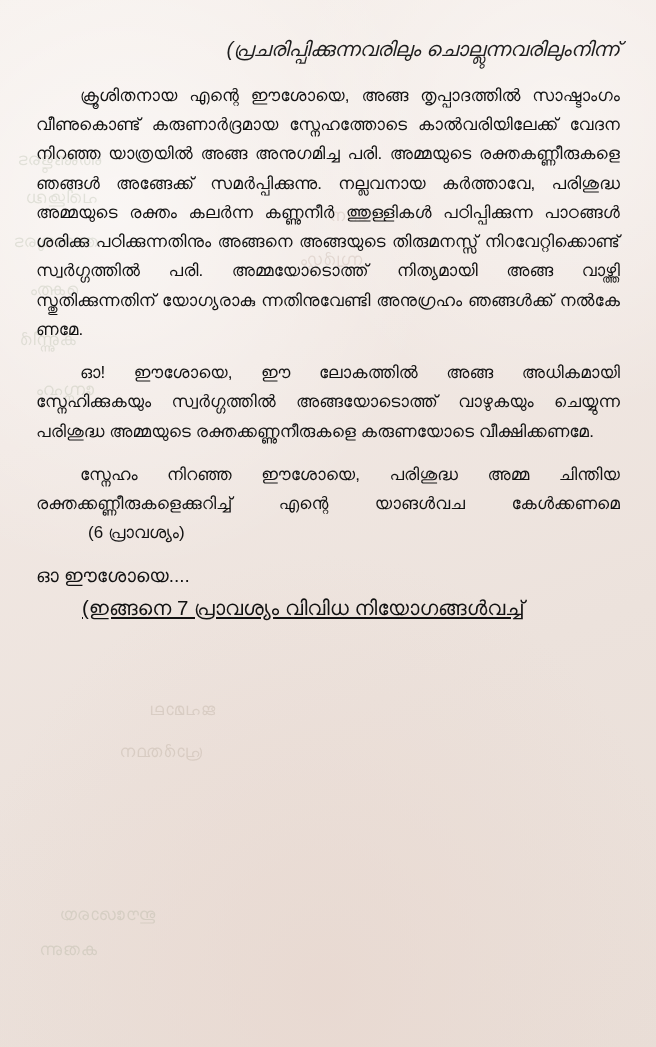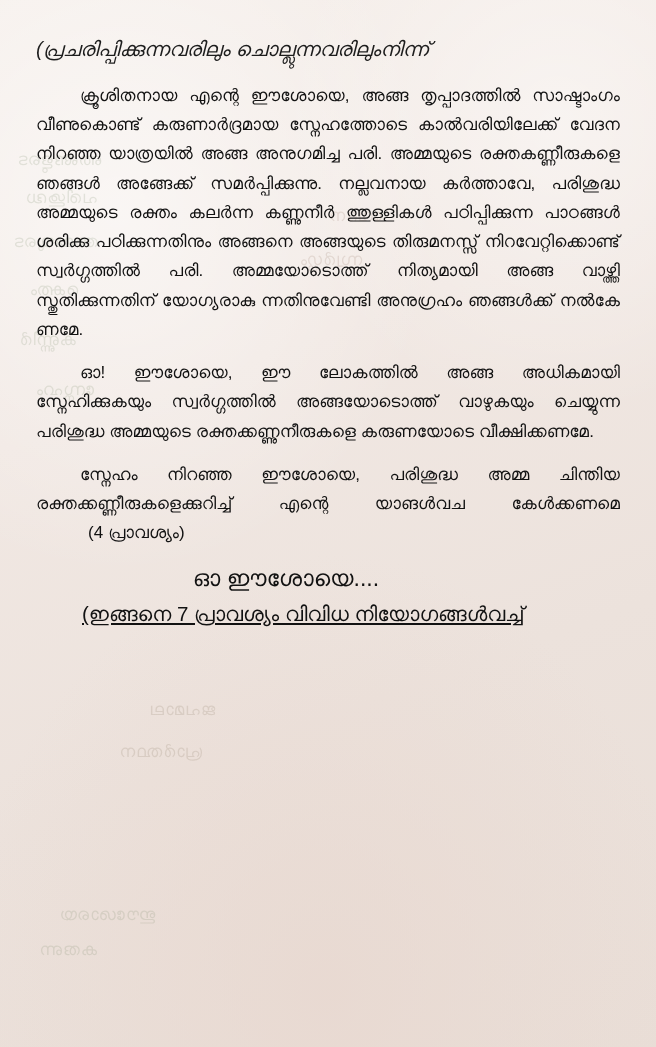--- a/index.html
+++ b/index.html
@@ -84,21 +84,21 @@
     position: absolute;
     left: 42px;
     top: 4px;
     width: 520px;
     height: 36px;
     background: radial-gradient(ellipse at 50% 50%, rgba(246,214,214,0.75), rgba(246,214,214,0) 72%);
     z-index: -1;
   }
 
   .subtitle {
-    text-align: left;
+    text-align: right;
     color: #1d1d1d;
     font-family: "Liberation Sans", sans-serif;
     font-style: italic;
     font-size: 20px;
     line-height: 1.55;
     margin-top: 12px;
   }
 
   p.body {
     color: #121212;
@@ -134,24 +134,24 @@
     margin: 12px 0 0 0;
     text-align: left;
   }
   .closing .ind {
     display: block;
     text-indent: 46px;
     text-decoration: underline;
   }
   .tail {
     display: block;
-    text-align: center;
+    text-align: left;
     padding-right: 84px;
     margin-top: 8px;
-    font-size: 23px;
+    font-size: 19px;
   }
 </style>
 </head>
 <body>
 
 <div class="page">
 
   <div class="bleed">
     <span class="g1">ഞങ്ങളുടെ</span>
     <span class="g2">പരിശുദ്ധ</span>
@@ -171,21 +171,21 @@
 
 
     <div class="subtitle">
       <span>(പ്രചരിപ്പിക്കുന്നവരിലും ചൊല്ലുന്നവരിലുംനിന്ന്</span><br>
     </div>
 
     <p class="body indent first">ക്രൂശിതനായ എന്റെ ഈശോയെ, അങ്ങ തൃപ്പാദത്തിൽ സാഷ്ടാംഗം വീണുകൊണ്ട് കരുണാർദ്രമായ സ്നേഹത്തോടെ കാൽവരിയിലേക്ക് വേദന നിറഞ്ഞ യാത്രയിൽ അങ്ങ അനുഗമിച്ച പരി. അമ്മയുടെ രക്തകണ്ണീരുകളെ ഞങ്ങൾ അങ്ങേക്ക് സമർപ്പിക്കുന്നു. നല്ലവനായ കർത്താവേ, പരിശുദ്ധ അമ്മയുടെ രക്തം കലർന്ന കണ്ണുനീർ ത്തുള്ളികൾ പഠിപ്പിക്കുന്ന പാഠങ്ങൾ ശരിക്കു പഠിക്കുന്നതിനും അങ്ങനെ അങ്ങയുടെ തിരുമനസ്സ് നിറവേറ്റിക്കൊണ്ട് സ്വർഗ്ഗത്തിൽ പരി. അമ്മയോടൊത്ത് നിത്യമായി അങ്ങ വാഴ്ത്തി സ്തുതിക്കുന്നതിന് യോഗ്യരാകു ന്നതിനുവേണ്ടി അനുഗ്രഹം ഞങ്ങൾക്ക് നൽകേ ണമേ.</p>
 
     <p class="body indent"><span>ഓ! ഈശോയെ, ഈ ലോകത്തിൽ അങ്ങ അധികമായി സ്നേഹിക്കുകയും സ്വർഗ്ഗത്തിൽ അങ്ങയോടൊത്ത് വാഴുകയും ചെയ്യുന്ന പരിശുദ്ധ അമ്മയുടെ രക്തക്കണ്ണുനീരുകളെ കരുണയോടെ വീക്ഷിക്കണമേ.</span></p>
 
-    <p class="body indent"><span>സ്നേഹം നിറഞ്ഞ ഈശോയെ, പരിശുദ്ധ അമ്മ ചിന്തിയ രക്തക്കണ്ണീരുകളെക്കുറിച്ച് എന്റെ യാങൾവച കേൾക്കണമെ</span><span class="count">(4 പ്രാവശ്യം)</span></p>
+    <p class="body indent"><span>സ്നേഹം നിറഞ്ഞ ഈശോയെ, പരിശുദ്ധ അമ്മ ചിന്തിയ രക്തക്കണ്ണീരുകളെക്കുറിച്ച് എന്റെ യാങൾവച കേൾക്കണമെ</span><span class="count">(6 പ്രാവശ്യം)</span></p>
 
     <div class="closing">
       <span class="tail">ഓ ഈശോയെ....</span>
       <span class="ind">(ഇങ്ങനെ 7 പ്രാവശ്യം വിവിധ നിയോഗങ്ങൾവച്ച്</span>
     </div>
 
   </div>
 </div>
 
 </body></html>

